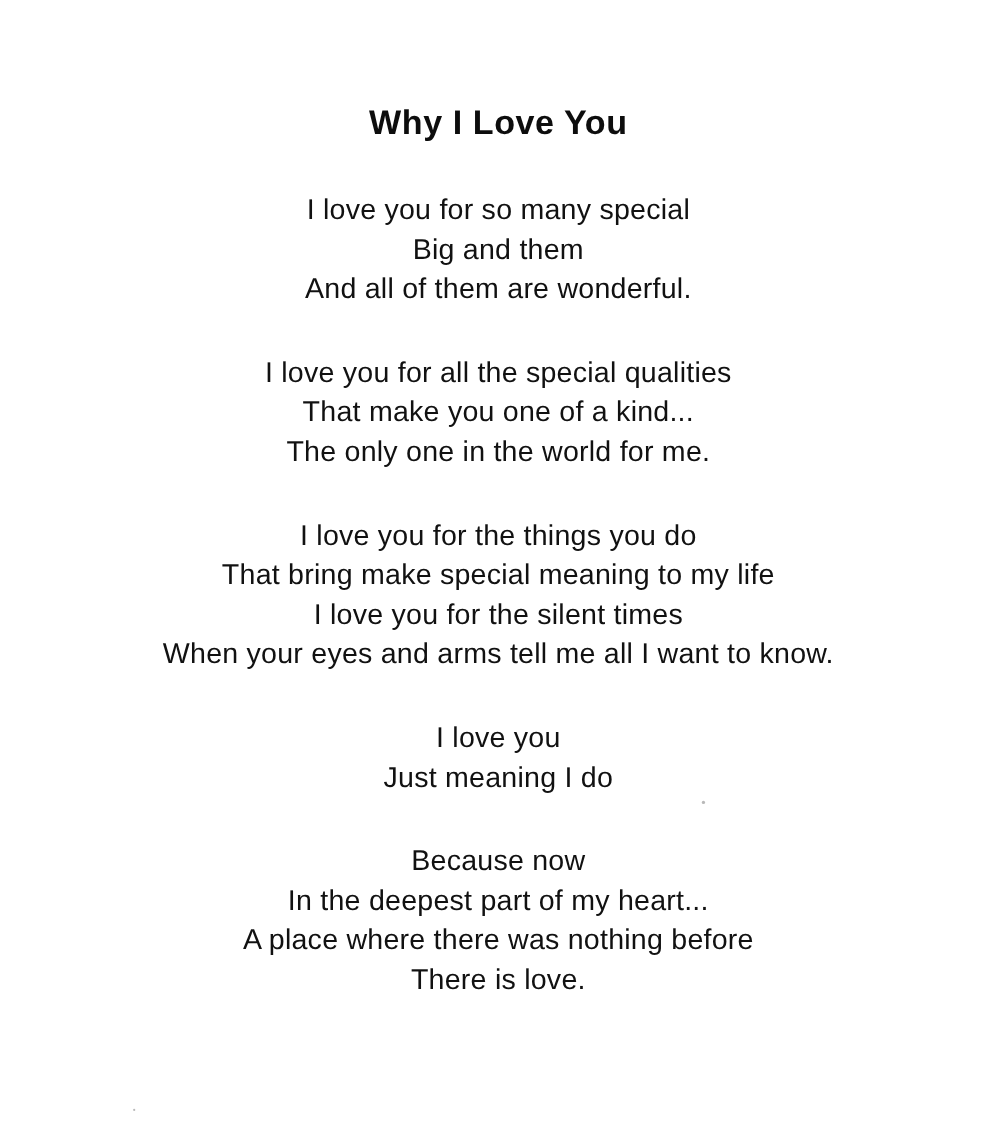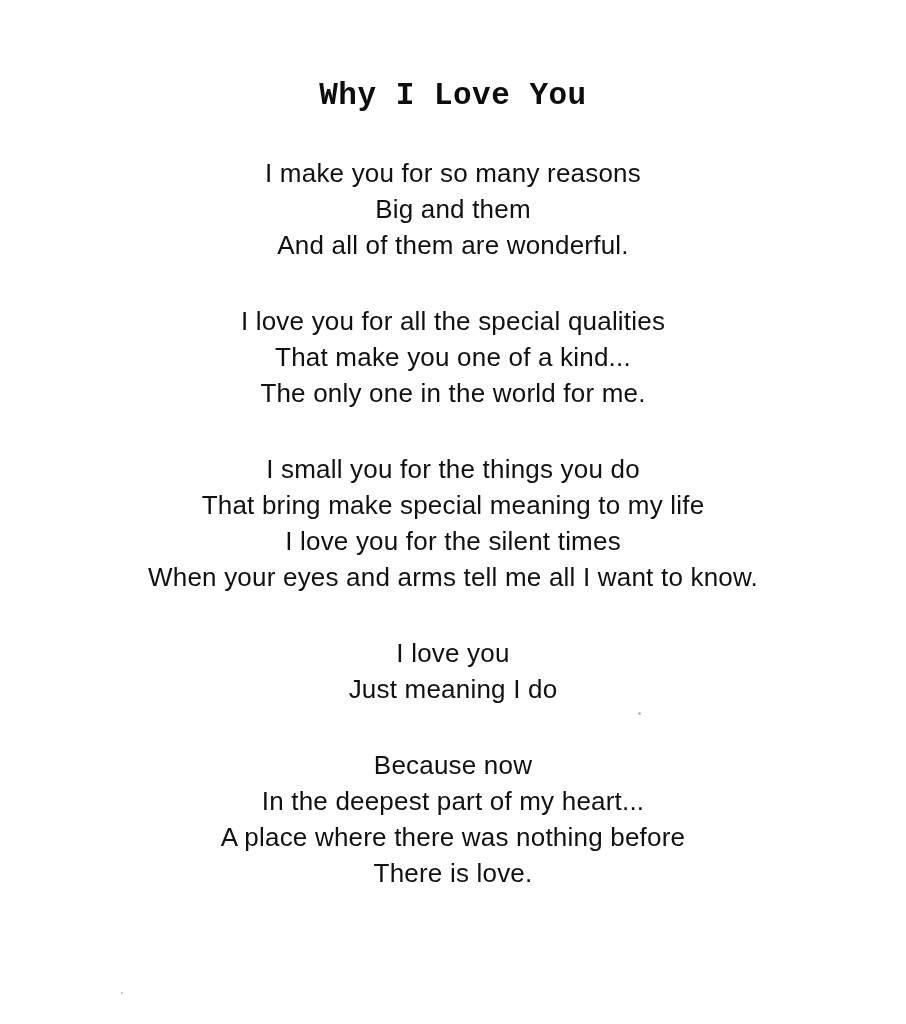--- a/index.html
+++ b/index.html
@@ -21,24 +21,23 @@
     background: #ffffff;
     box-sizing: border-box;
     padding: 0;
     position: relative;
   }
   .poem-title {
     text-align: center;
     font-size: 31px;
     font-weight: 700;
     letter-spacing: 0.5px;
-    margin: 0;
+    margin: 16px;
     padding-top: 78px;
     color: #0d0d0d;
-    font-family: Liberation Mono, monospace;
   }
   .stanzas {
     margin-top: 42px;
   }
   .stanza {
     text-align: center;
     margin: 0 0 38px 0;
   }
   .line {
     font-size: 26px;
@@ -65,33 +64,33 @@
 </head>
 <body>
 
 <div class="page">
 
   <h1 class="poem-title">Why I Love You</h1>
 
   <div class="stanzas">
 
     <div class="stanza s1">
-      <div class="line">I make you for so many reasons</div>
+      <div class="line">I love you for so many special</div>
       <div class="line">Big and them</div>
       <div class="line">And all of them are wonderful.</div>
     </div>
 
     <div class="stanza s2">
       <div class="line">I love you for all the special qualities</div>
       <div class="line">That make you one of a kind...</div>
       <div class="line">The only one in the world for me.</div>
     </div>
 
     <div class="stanza s3">
-      <div class="line">I small you for the things you do</div>
+      <div class="line">I love you for the things you do</div>
       <div class="line">That bring make special meaning to my life</div>
       <div class="line">I love you for the silent times</div>
       <div class="line">When your eyes and arms tell me all I want to know.</div>
     </div>
 
     <div class="stanza s4">
       <div class="line">I love you</div>
       <div class="line">Just meaning I do</div>
     </div>
 

